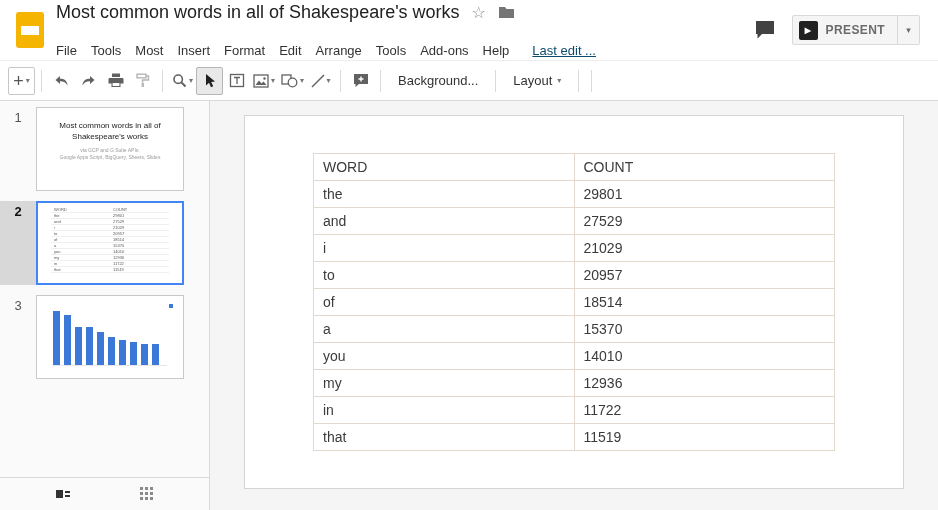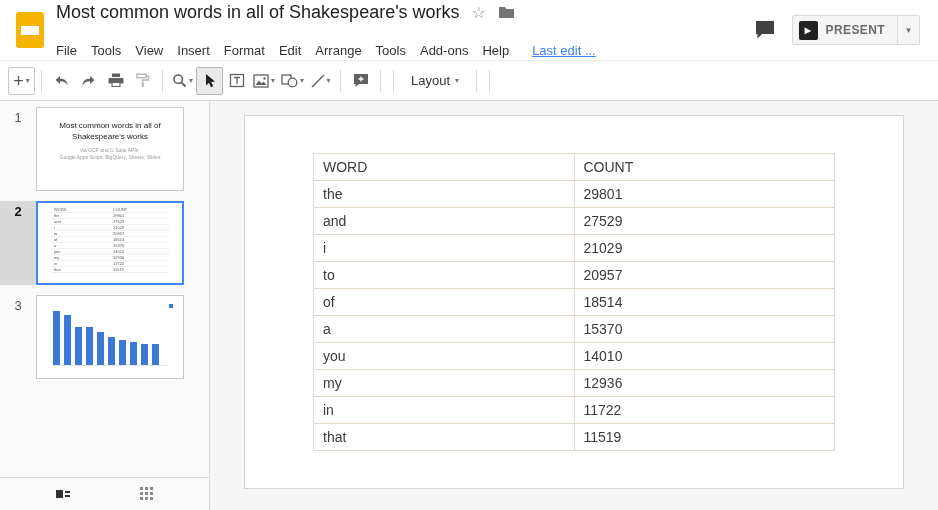--- a/index.html
+++ b/index.html
@@ -12,21 +12,21 @@
           margin:0 12px 0 6px; flex:0 0 auto; cursor:pointer; }
   .logo-inner { position:absolute; left:5px; right:5px; top:14px; height:9px; background:#fff; }
   .header-center { flex:1; min-width:0; }
   .title-row { display:flex; align-items:center; }
   .doc-title { font-size:18px; color:#212121; white-space:nowrap; }
   .star { color:#8a8a8a; font-size:16px; margin-left:12px; cursor:pointer; }
   .folder { margin-left:12px; cursor:pointer; display:flex; }
   .menu-row { display:flex; align-items:center; font-size:13px; color:#333; margin-top:20px; }
   .menu-item { padding:0 7px; cursor:pointer; }
   .menu-item:first-child { padding-left:0; }
-  .last-edit { color:#3b82f6; text-decoration:underline; margin-left:16px; cursor:pointer; font-size:13px; }
+  .last-edit { color:#0c4a6e; text-decoration:underline; margin-left:16px; cursor:pointer; font-size:13px; }
   .header-right { display:flex; align-items:center; gap:16px; padding-right:8px; }
   .comment-btn { cursor:pointer; display:flex; }
   .present-group { display:flex; }
   .present-btn { display:flex; align-items:center; gap:8px; background:#f5f5f5; border:1px solid #d9d9d9;
                  height:30px; padding:0 12px 0 6px; border-radius:2px 0 0 2px; cursor:pointer;
                  color:#6b6b6b; font-weight:bold; font-size:12px; letter-spacing:.4px;
                  font-family:"Liberation Sans", sans-serif; }
   .play-box { width:19px; height:19px; background:#212121; color:#fff; display:flex; align-items:center;
               justify-content:center; font-size:8px; border-radius:2px; }
   .present-caret { width:22px; background:#f5f5f5; border:1px solid #d9d9d9; border-left:none;
@@ -97,21 +97,21 @@
       <span class="star">☆</span>
       <span class="folder">
         <svg width="17" height="13" viewBox="0 0 17 13">
             <path d="M1 1 h6 l1.5 2 H16 v9 H1 z" fill="#757575"></path>
           </svg>
       </span>
     </div>
     <div class="menu-row">
       <span class="menu-item">File</span>
       <span class="menu-item">Tools</span>
-      <span class="menu-item">View</span>
+      <span class="menu-item">Most</span>
       <span class="menu-item">Insert</span>
       <span class="menu-item">Format</span>
       <span class="menu-item">Edit</span>
       <span class="menu-item">Arrange</span>
       <span class="menu-item">Tools</span>
       <span class="menu-item">Add-ons</span>
       <span class="menu-item">Help</span>
       <span class="last-edit">Last edit ...</span>
     </div>
   </div>
@@ -204,20 +204,21 @@
     <span class="caret">▾</span>
   </button>
   <div class="sep"></div>
   <button class="tb-btn">
     <svg width="16" height="15" viewBox="0 0 16 15">
         <path d="M1 1 h14 v10 h-9 l-3.5 3 v-3 h-1.5 z" fill="#616161"></path>
         <path d="M8 3.5 v5 M5.5 6 h5" stroke="#fff" stroke-width="1.4"></path>
       </svg>
   </button>
   <div class="sep"></div>
+  <button class="tb-text-btn">Background...</button>
   <div class="sep"></div>
   <button class="tb-text-btn">
     <span>Layout</span>
     <span class="caret">▾</span>
   </button>
   <div class="sep"></div>
   <div class="sep"></div>
 </div>
 
 <div class="main">

